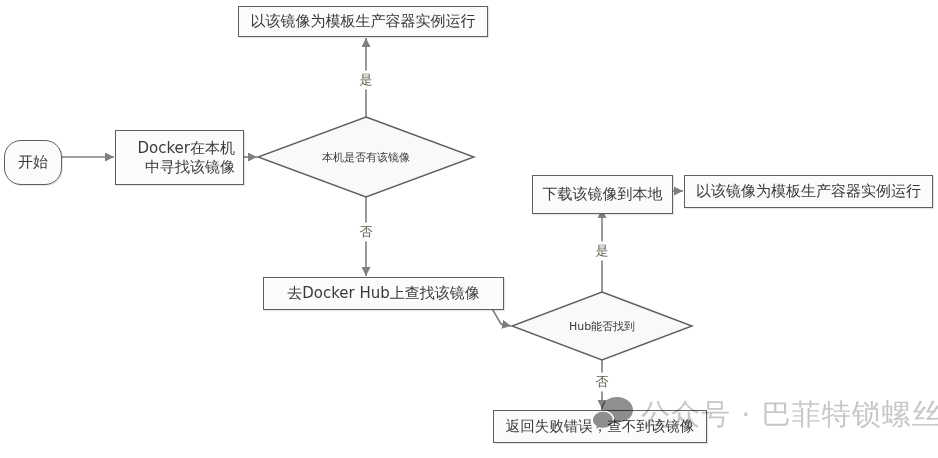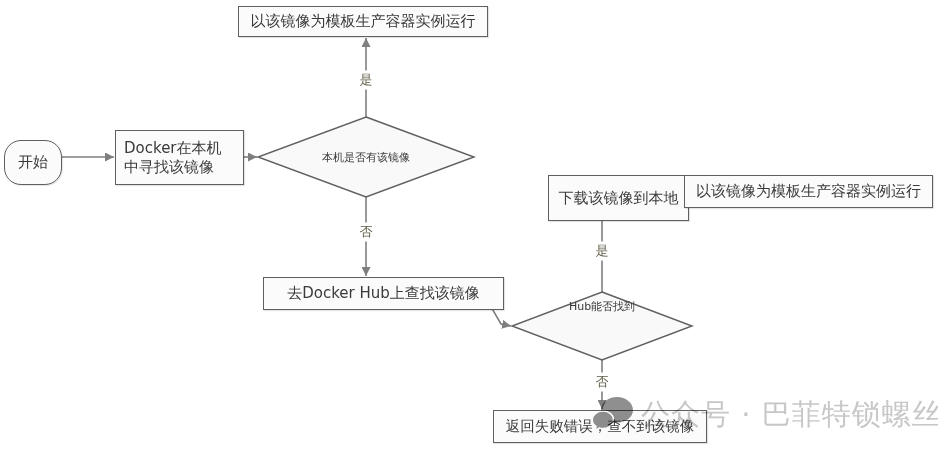--- a/index.html
+++ b/index.html
@@ -8,21 +8,21 @@
     width:938px;height:458px;
     background:#ffffff;
     font-family:"DejaVu Sans",sans-serif;
     overflow:hidden;
   }
   .layer{position:absolute;left:0;top:0;}
   .node{
     position:absolute;
     box-sizing:border-box;
     display:flex;align-items:center;justify-content:center;
-    text-align:left;
+    text-align:right;
     background:#fbfbfb;
     border:1.4px solid #5f5f5f;
     color:#3a3a3a;
     font-size:15px;
     line-height:1.25;
     box-shadow:1px 1px 1px rgba(0,0,0,0.10);
     z-index:2;
   }
   .oval{border-radius:17px;}
   .diamond-label{
@@ -85,23 +85,23 @@
   <div class="node oval" style="left:4px;top:140px;width:58px;height:45px;">开始</div>
 
   <div class="node" style="left:115px;top:130px;width:129px;height:55px;padding:16px 8px;">Docker在本机中寻找该镜像</div>
 
   <div class="diamond-label" style="left:366px;top:157px;">本机是否有该镜像</div>
 
   <div class="node" style="left:238px;top:6px;width:250px;height:31px;">以该镜像为模板生产容器实例运行</div>
 
   <div class="node" style="left:263px;top:277px;width:241px;height:33px;">去Docker Hub上查找该镜像</div>
 
-  <div class="diamond-label" style="left:602px;top:306px;">Hub能否找到</div>
+  <div class="diamond-label" style="left:602px;top:326px;">Hub能否找到</div>
 
-  <div class="node" style="left:548px;top:175px;width:141px;height:46px;">下载该镜像到本地</div>
+  <div class="node" style="left:532px;top:175px;width:141px;height:39px;">下载该镜像到本地</div>
 
   <div class="node" style="left:684px;top:175px;width:249px;height:33px;">以该镜像为模板生产容器实例运行</div>
 
   <div class="node" style="left:493px;top:410px;width:214px;height:33px;font-size:14.5px;">返回失败错误，查不到该镜像</div>
 
   <span class="branch-label" style="left:366px;top:80px;">是</span>
   <span class="branch-label" style="left:366px;top:232px;">否</span>
   <span class="branch-label" style="left:602px;top:251px;">是</span>
   <span class="branch-label" style="left:602px;top:382px;">否</span>
 

